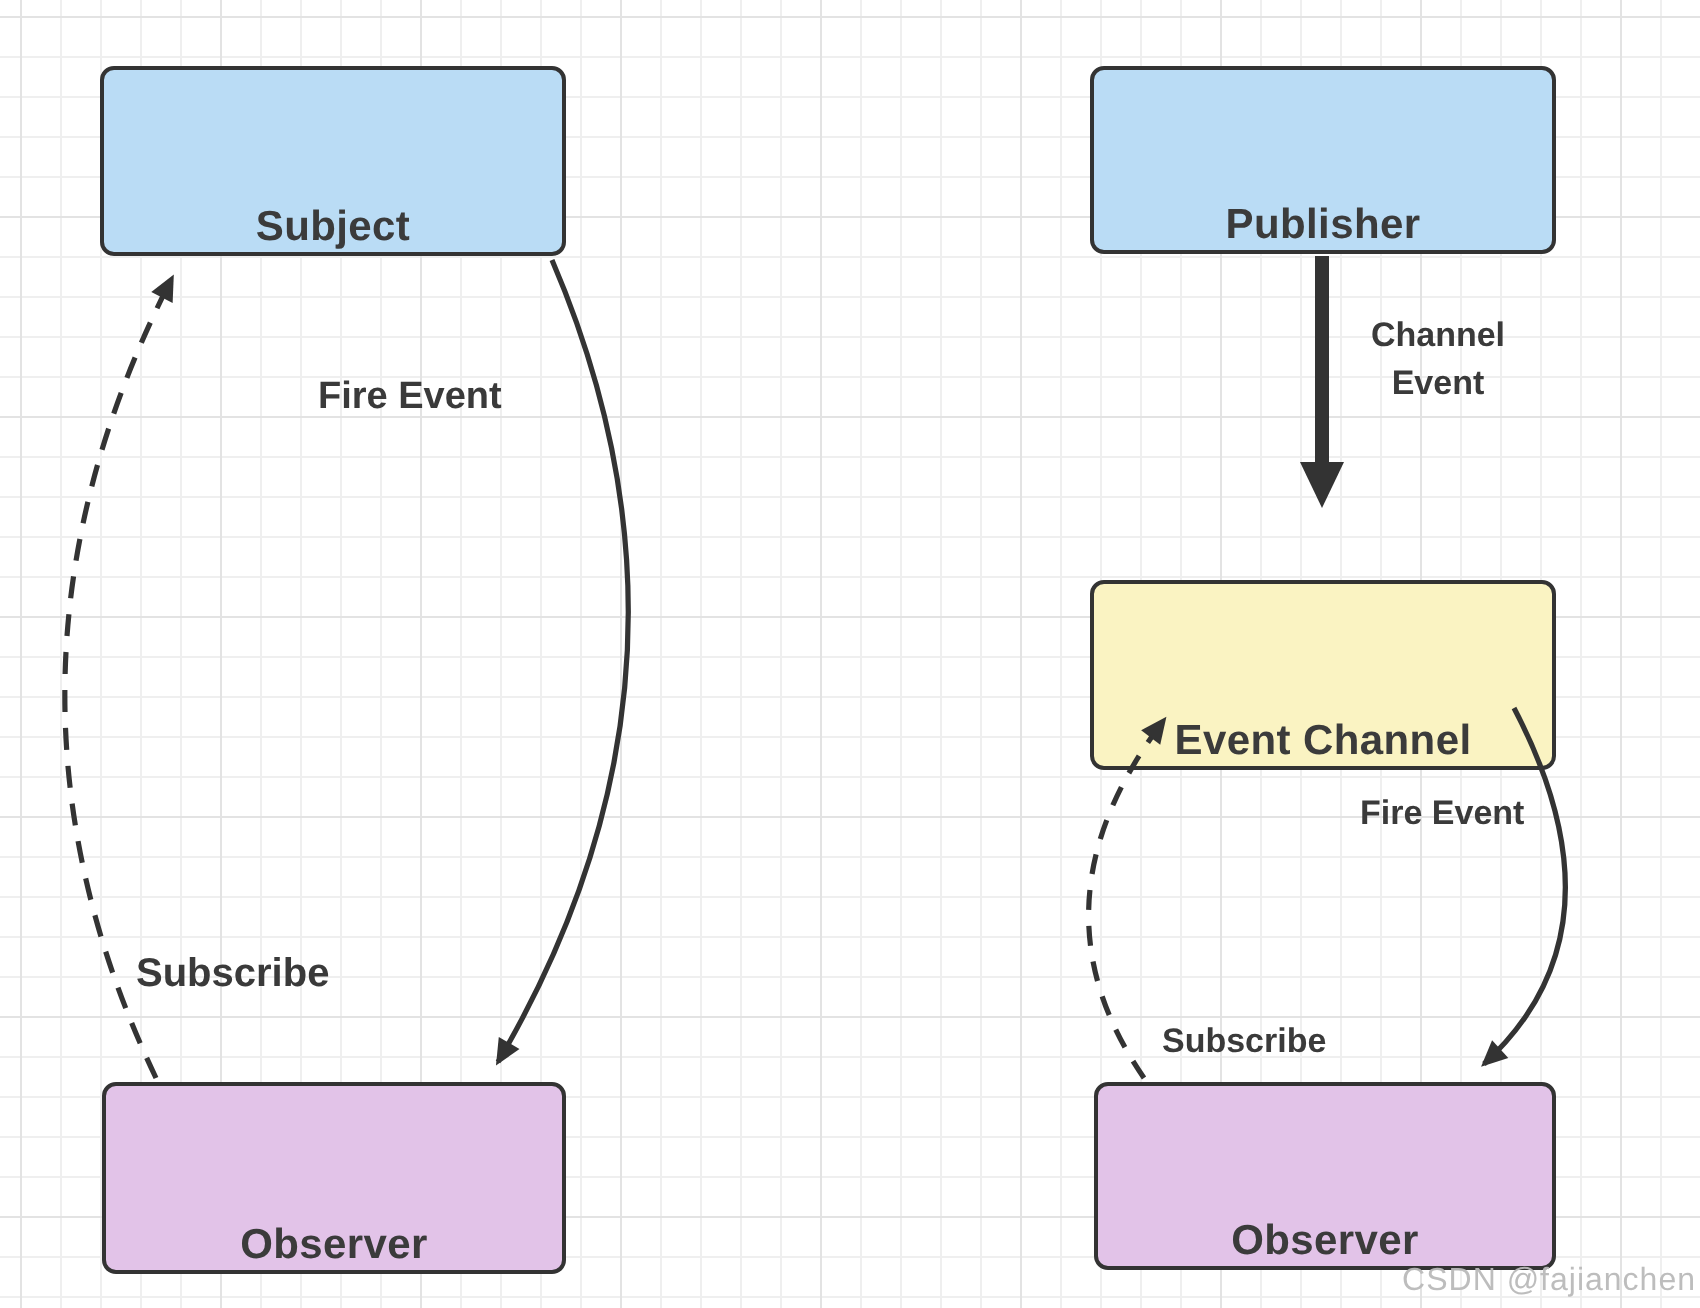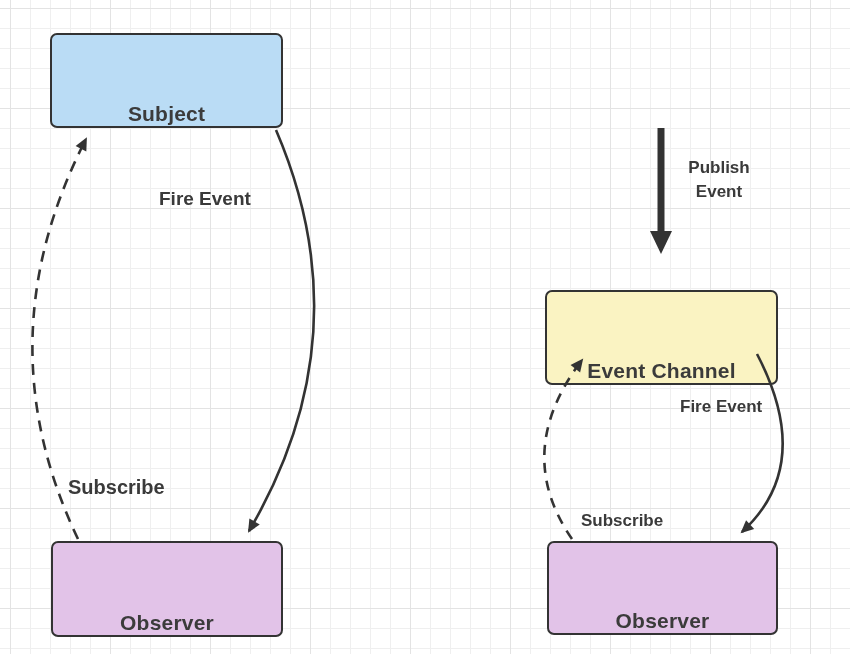--- a/index.html
+++ b/index.html
@@ -75,20 +75,23 @@
 
 <div class="canvas">
 
   <div class="node blue" style="left:50px; top:33px; width:233px; height:95px;">
     <span>Subject</span>
   </div>
   <div class="node purple" style="left:51px; top:541px; width:232px; height:96px;">
     <span>Observer</span>
   </div>
 
+  <div class="node blue" style="left:545px; top:33px; width:233px; height:94px;">
+    <span>Publisher</span>
+  </div>
   <div class="node yellow" style="left:545px; top:257px; width:233px; height:95px;">
     <span>Event Channel</span>
   </div>
   <div class="node purple" style="left:547px; top:541px; width:231px; height:94px;">
     <span>Observer</span>
   </div>
 
   <svg class="arrows" viewBox="0 0 850 654" xmlns="http://www.w3.org/2000/svg">
     <defs>
       <marker id="arrowhead" markerUnits="userSpaceOnUse" markerWidth="18" markerHeight="16" refX="12" refY="7" orient="auto">
@@ -108,22 +111,23 @@
     <path d="M 757 354 Q 815 465 742 532" fill="none" stroke="#333333" stroke-width="2.6" marker-end="url(#arrowhead)"></path>
 
     <path d="M 572 539 Q 512 452 582 360" fill="none" stroke="#333333" stroke-width="2.6" stroke-dasharray="10 8" marker-end="url(#arrowhead)"></path>
   </svg>
 
   <div class="edge-label lbl-19" style="left:159px; top:188px;">Fire Event</div>
 
   <div class="edge-label lbl-20" style="left:68px; top:476px;">Subscribe</div>
 
   <div class="edge-label lbl-17 publish-label" style="left:679px; top:156px;">
-    <span>Publish</span><br>
+    <span>Channel</span><br>
     <span>Event</span>
   </div>
 
   <div class="edge-label lbl-17" style="left:680px; top:397px;">Fire Event</div>
 
   <div class="edge-label lbl-17" style="left:581px; top:511px;">Subscribe</div>
 
+  <div class="watermark">CSDN @fajianchen</div>
 
 </div>
 
 </body></html>

